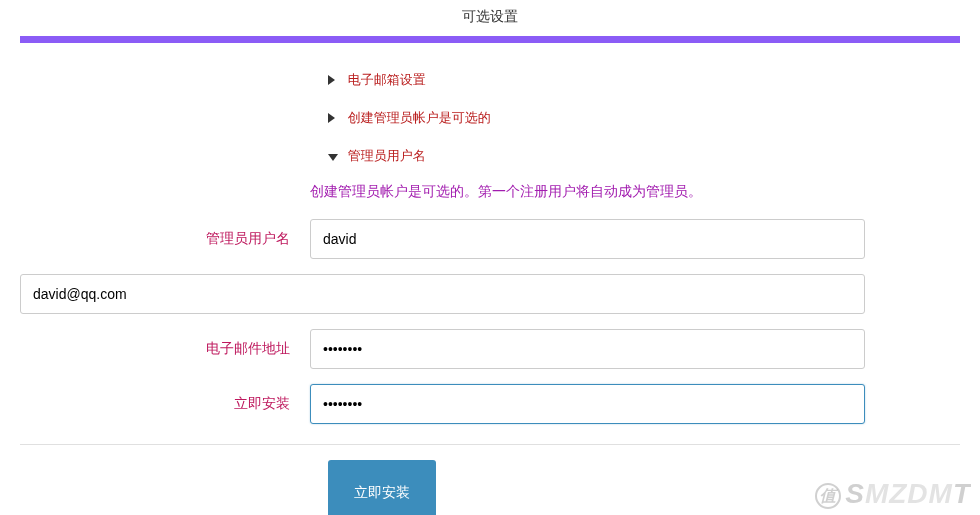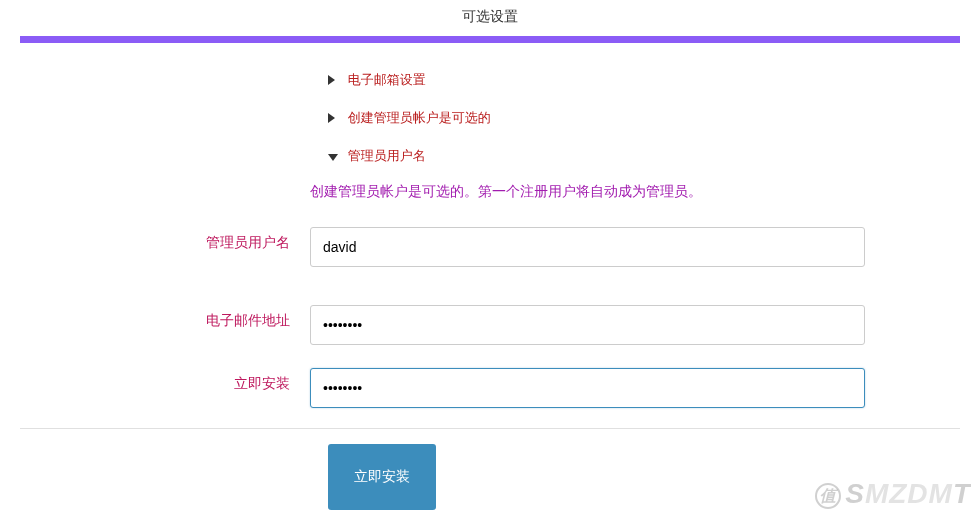--- a/index.html
+++ b/index.html
@@ -70,21 +70,20 @@
     .form-label {
       width: 290px;
       text-align: right;
       padding-right: 20px;
       color: #be185d;
       font-size: 14px;
     }
     .form-input {
       flex: 1;
       margin-right: 95px;
-      margin-top: 8px;
     }
     .form-input input {
       width: 100%;
       height: 40px;
       padding: 8px 12px;
       border: 1px solid #ccc;
       border-radius: 3px;
       font-size: 14px;
       font-family: inherit;
       outline: none;
@@ -161,20 +160,23 @@
   <div class="description">创建管理员帐户是可选的。第一个注册用户将自动成为管理员。</div>
 
   <div class="form-row">
     <div class="form-label">管理员用户名</div>
     <div class="form-input">
       <input type="text" value="david" style="">
     </div>
   </div>
 
   <div class="form-row">
+    <div class="form-input">
+      <input type="text" value="david@qq.com" style="">
+    </div>
   </div>
 
   <div class="form-row">
     <div class="form-label">电子邮件地址</div>
     <div class="form-input">
       <input type="password" value="••••••••" style="">
     </div>
   </div>
 
   <div class="form-row">

